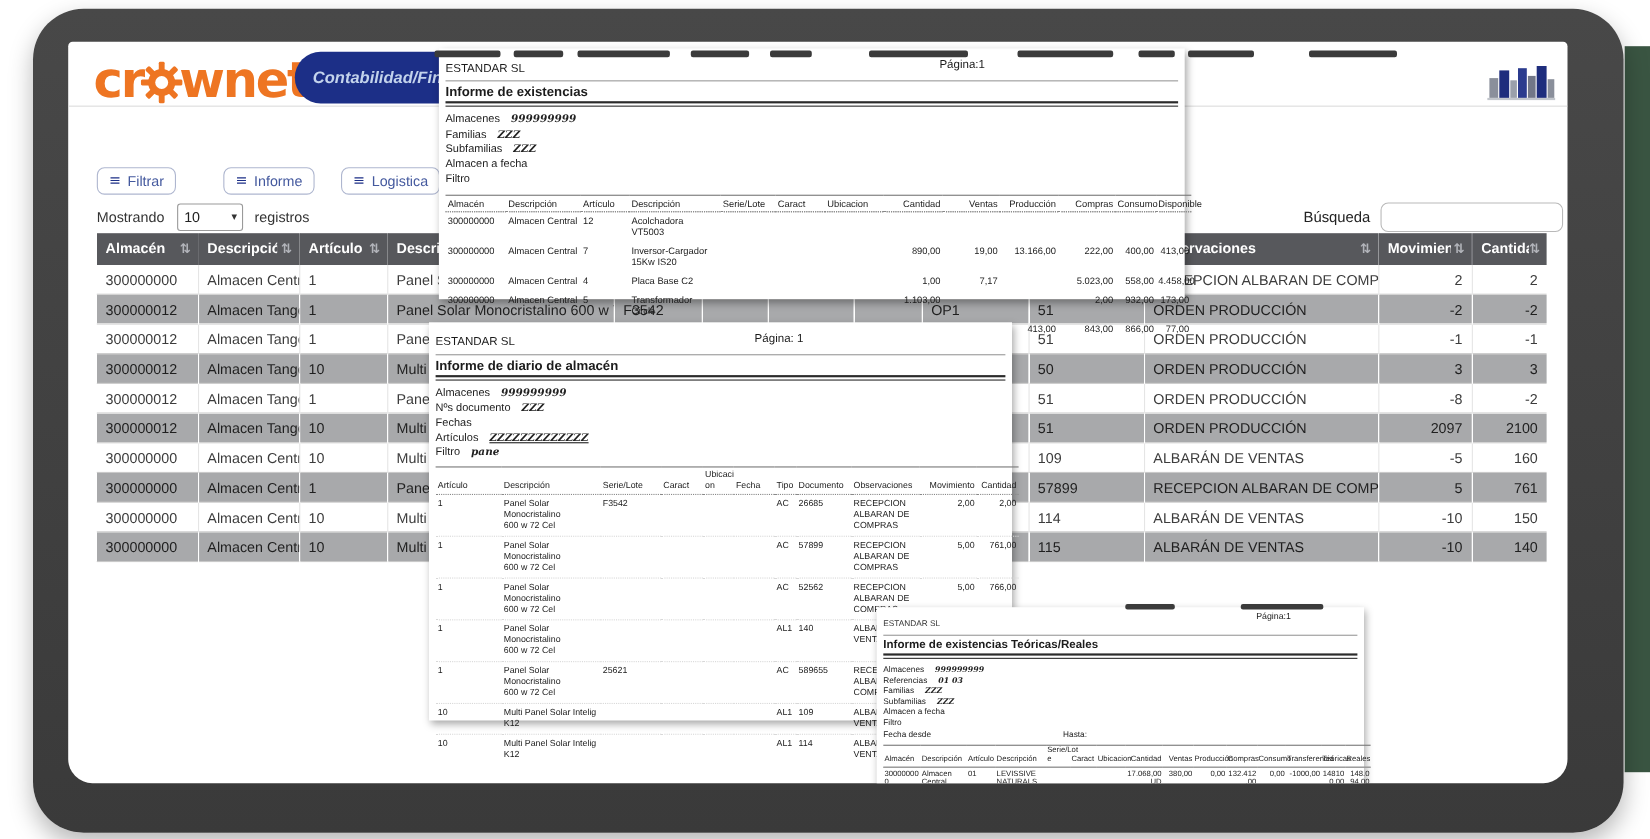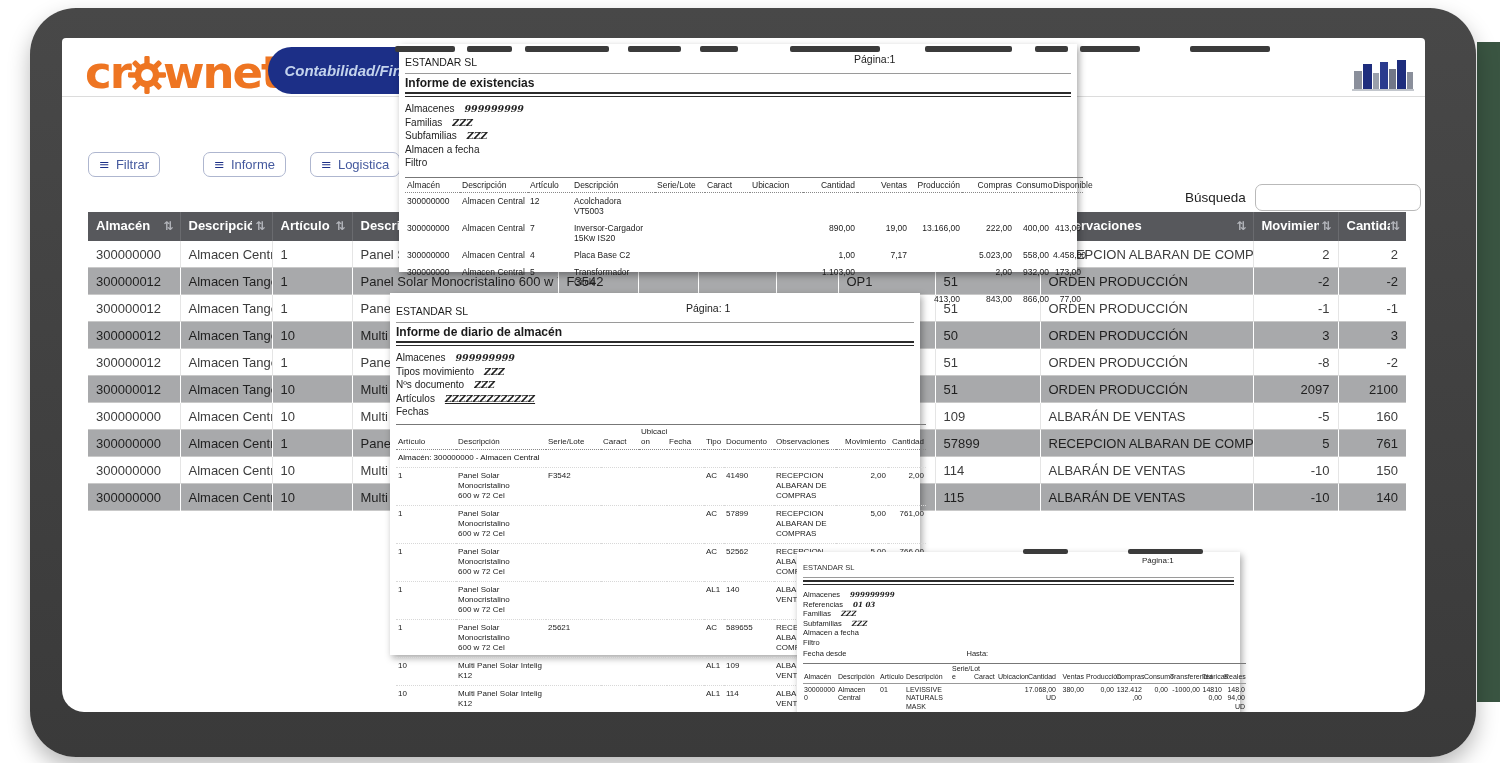--- a/index.html
+++ b/index.html
@@ -138,20 +138,28 @@
         <button class="tb-btn" style="left:115px;">
           <span class="mi">≡</span>
           <span>Informe</span>
         </button>
         <button class="tb-btn" style="left:222px;">
           <span class="mi">≡</span>
           <span>Logistica</span>
         </button>
       </div>
 
+      <div class="show-row">
+        <span>Mostrando</span>
+        <span class="select">
+          <span>10</span>
+          <span class="chev">▾</span>
+        </span>
+        <span>registros</span>
+      </div>
 
       <div class="search-row">
         <label>Búsqueda</label>
         <input class="search-input" value="" style="">
       </div>
 
       <table class="tbl-main">
           <colgroup>
             <col style="width: 92px;">
             <col style="width: 92px;">
@@ -466,24 +474,24 @@
       </section>
 
       <section class="report r2">
         <span class="rep-company">ESTANDAR SL</span>
         <span class="rep-page">Página: 1</span>
         <div class="thin-rule"></div>
         <div class="rep-title">Informe de diario de almacén</div>
         <div class="dbl-rule"></div>
         <div class="rep-fields">
             <div class="fld"><span class="flbl">Almacenes</span><span class="fval">999999999</span></div>
-            <div class="fld"><span class="flbl">Tipos movimiento</span><span class="fval">ZZZ</span></div>
             <div class="fld"><span class="flbl">Nºs documento</span><span class="fval">ZZZ</span></div>
+            <div class="fld"><span class="flbl">Fechas</span><span class="fval"></span></div>
             <div class="fld"><span class="flbl">Artículos</span><span class="fval u">ZZZZZZZZZZZZZ</span></div>
-            <div class="fld"><span class="flbl">Fechas</span><span class="fval"></span></div>
+            <div class="fld"><span class="flbl">Filtro</span><span class="fval">pane</span></div>
           </div>
         <table class="rtbl rtbl2">
             <colgroup>
               <col style="width: 60px;">
               <col style="width: 90px;">
               <col style="width: 55px;">
               <col style="width: 38px;">
               <col style="width: 28px;">
               <col style="width: 37px;">
               <col style="width: 20px;">
@@ -503,32 +511,29 @@
                 <th class="a-l"><span class="hlb">Fecha</span></th>
                 <th class="a-l"><span class="hlb">Tipo</span></th>
                 <th class="a-l"><span class="hlb">Documento</span></th>
                 <th class="a-l"><span class="hlb">Observaciones</span></th>
                 <th class="a-r"><span class="hlb">Movimiento</span></th>
                 <th class="a-r"><span class="hlb">Cantidad</span></th>
               </tr>
             </thead>
             <tbody>
               <tr>
-                <td colspan="11" class="group-row">Almacén: 300000000 - Almacen Central</td>
-              </tr>
-              <tr>
                 <td class="a-l">1</td>
                 <td class="a-l">Panel Solar Monocristalino
 600 w 72 Cel</td>
                 <td class="a-l">F3542</td>
                 <td class="a-l"></td>
                 <td class="a-l"></td>
                 <td class="a-l"></td>
                 <td class="a-l">AC</td>
-                <td class="a-l">41490</td>
+                <td class="a-l">26685</td>
                 <td class="a-l">RECEPCION
 ALBARAN DE
 COMPRAS</td>
                 <td class="a-r">2,00</td>
                 <td class="a-r">2,00</td>
               </tr>
               <tr>
                 <td class="a-l">1</td>
                 <td class="a-l">Panel Solar Monocristalino
 600 w 72 Cel</td>
@@ -620,20 +625,21 @@
                 <td class="a-r"></td>
               </tr>
             </tbody>
           </table>
       </section>
 
       <section class="report r3">
         <span class="rep-company">ESTANDAR SL</span>
         <span class="rep-page">Página:1</span>
         <div class="thin-rule"></div>
+        <div class="rep-title">Informe de existencias Teóricas/Reales</div>
         <div class="dbl-rule"></div>
         <div class="rep-fields">
             <div class="fld"><span class="flbl">Almacenes</span><span class="fval">999999999</span></div>
             <div class="fld"><span class="flbl">Referencias</span><span class="fval">01  03</span></div>
             <div class="fld"><span class="flbl">Familias</span><span class="fval">ZZZ</span></div>
             <div class="fld"><span class="flbl">Subfamilias</span><span class="fval">ZZZ</span></div>
             <div class="fld"><span class="flbl">Almacen a fecha</span><span class="fval"></span></div>
             <div class="fld"><span class="flbl">Filtro</span><span class="fval"></span></div>
           </div>
         <div class="fecha-line">

